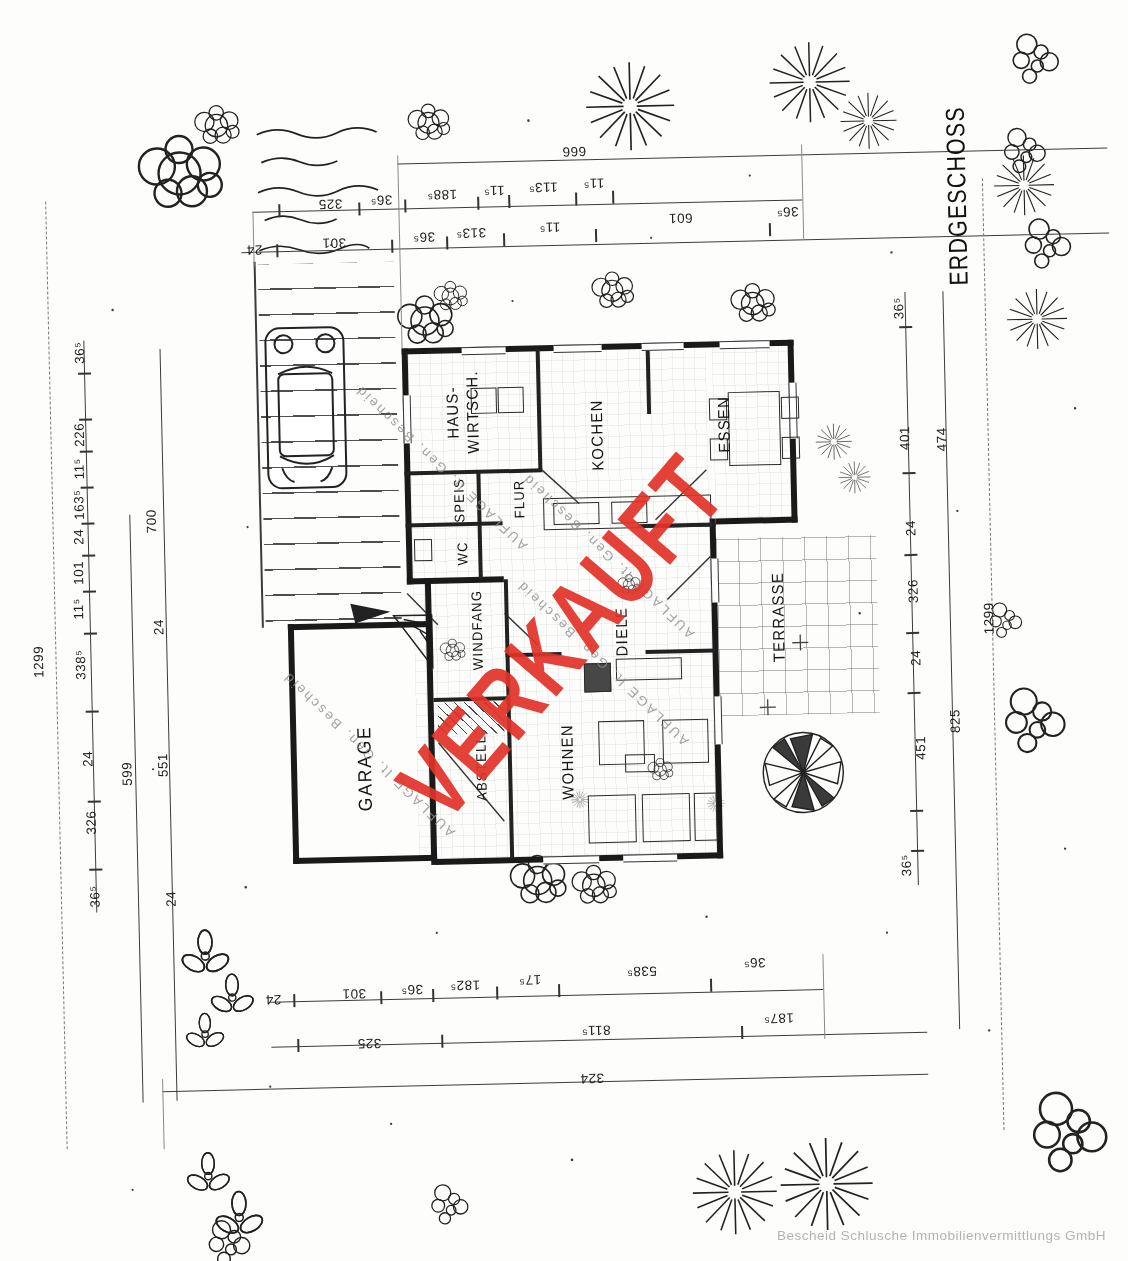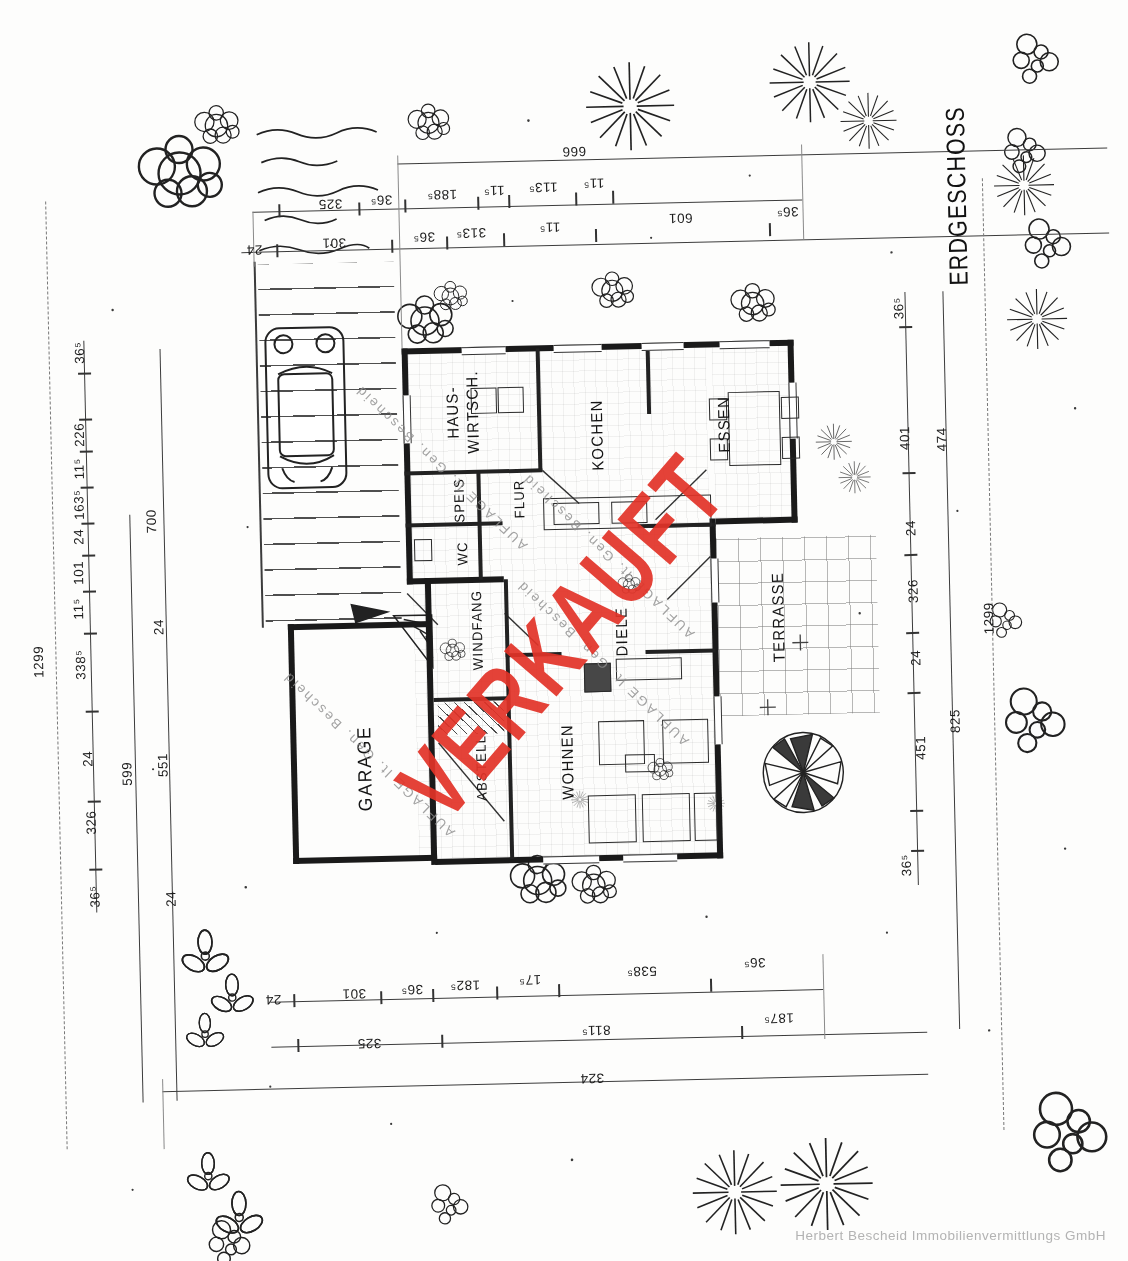--- a/index.html
+++ b/index.html
@@ -433,14 +433,14 @@
 
   <div class="wmark" style="left:445px;top:465px">AUFLAGE lt. Gen. Bescheid</div>
   <div class="wmark" style="left:366px;top:750px">AUFLAGE lt. Gen. Bescheid</div>
   <div class="wmark" style="left:610px;top:557px">AUFLAGE lt. Gen. Bescheid</div>
   <div class="wmark" style="left:602px;top:664px">AUFLAGE lt. Gen. Bescheid</div>
 
   <div class="verkauft">VERKAUFT</div>
 
 </div>
 
-<div class="footer">Herbert Bescheid Immobilienvermittlungs GmbH</div>
+<div class="footer">Bescheid Schlusche Immobilienvermittlungs GmbH</div>
 </div>
 
 </body></html>

